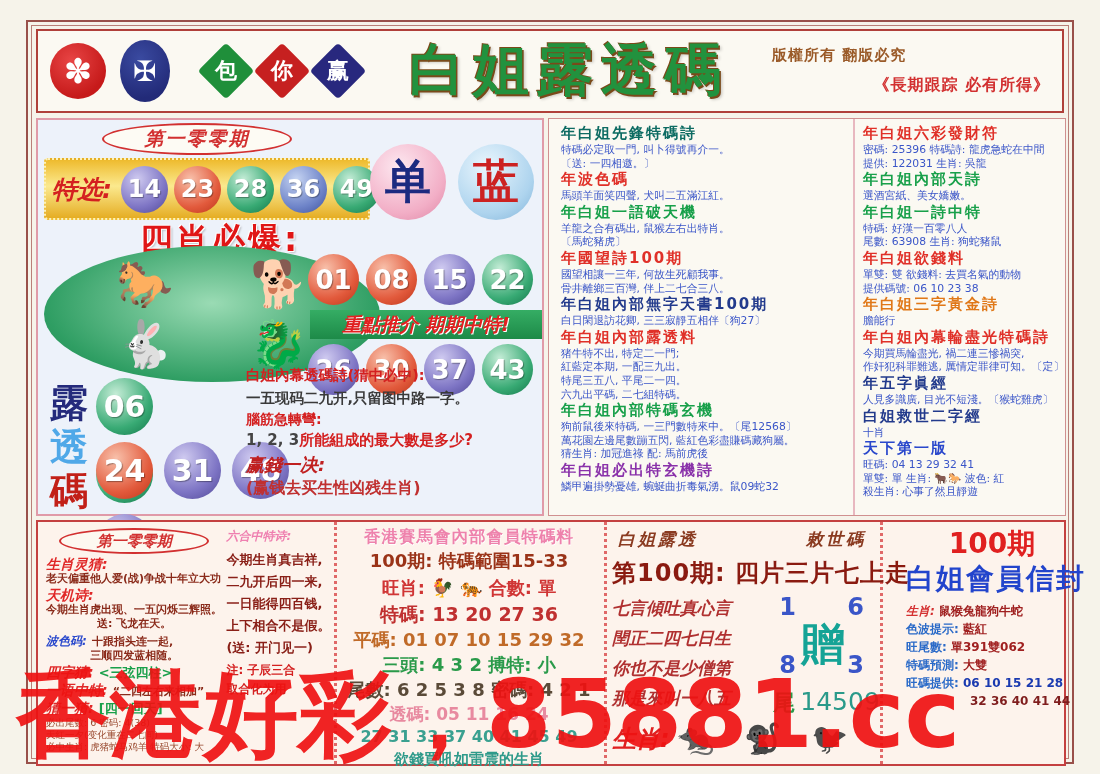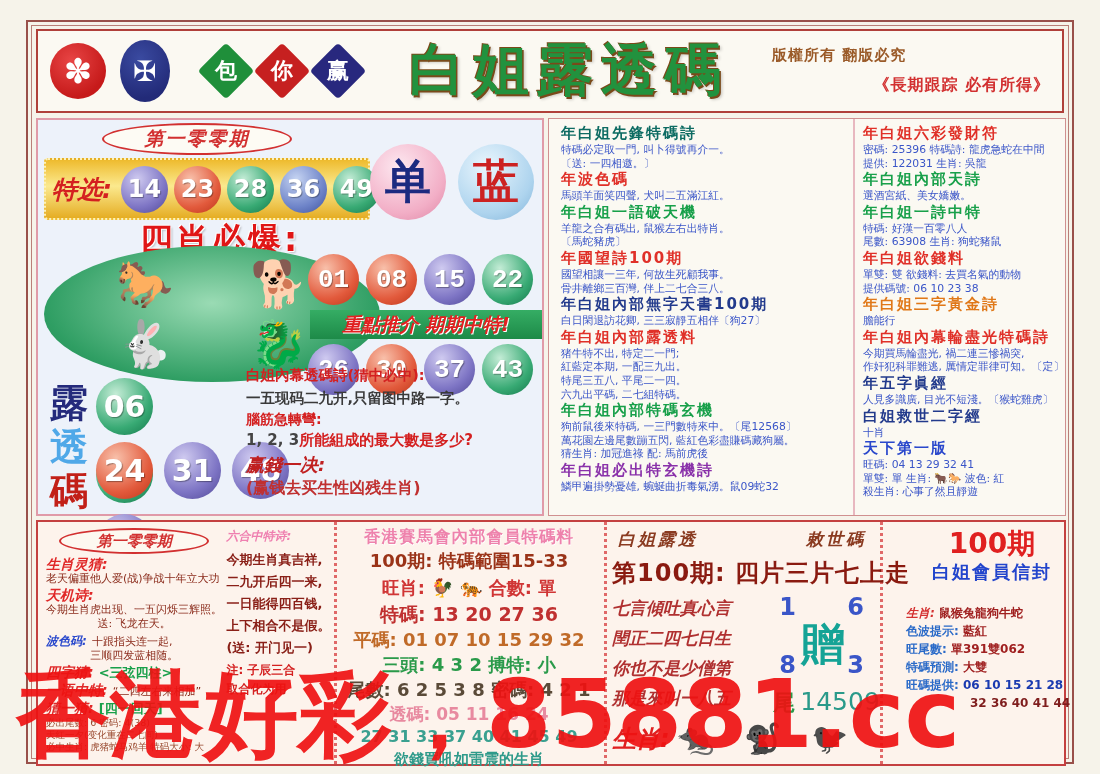--- a/index.html
+++ b/index.html
@@ -34,21 +34,21 @@
   .b-green  { background:radial-gradient(circle at 35% 28%, #c4ecd6, #38aa74 62%, #127448); }
   .b-blue   { background:radial-gradient(circle at 35% 28%, #c6d4f2, #6d83c8 62%, #3c4f9a); }
   .gold-banner .ball { width:47px; height:47px; font-size:24px; margin:0 3px; flex:0 0 auto; }
   .big-ball { position:absolute; width:76px; height:76px; border-radius:50%; display:flex; align-items:center; justify-content:center; font-weight:900; font-size:46px; }
   .dan-ball { left:332px; top:24px; background:radial-gradient(circle at 38% 30%, #fde8f0, #f2aec6 65%, #dd84a4); color:#1c2a80; }
   .lan-ball { left:420px; top:24px; background:radial-gradient(circle at 38% 30%, #eaf6fd, #aed4ee 65%, #7fb2d8); color:#cc2222; }
   .sixiao-label { position:absolute; left:102px; top:98px; font-size:33px; font-weight:900; color:#e01616; letter-spacing:3px; text-shadow:1px 1px 0 #fff,-1px -1px 0 #fff,2px 2px 2px rgba(0,0,0,.2); }
   .green-ellipse { position:absolute; left:6px; top:126px; width:336px; height:136px; border-radius:50%; background:radial-gradient(ellipse at 50% 42%, #9adbb4, #2f9e63 70%, #1d7f4b); display:grid; grid-template-columns:1fr 1fr; align-items:center; justify-items:center; padding:8px 34px; }
   .animal { font-size:46px; line-height:1; }
   .mid-ball-row { position:absolute; display:flex; gap:7px; }
-  .mid-ball-row .ball { width:51px; height:51px; font-size:26px;font-family:Liberation Mono, monospace; }
+  .mid-ball-row .ball { width:51px; height:51px; font-size:26px; }
   .row1 { left:270px; top:134px; }
   .row2 { left:270px; top:224px; }
   .green-banner { position:absolute; left:272px; top:190px; width:232px; height:29px; background:linear-gradient(180deg,#35ad64,#1d8a48); display:flex; align-items:center; justify-content:center; color:#e32020; font-weight:900; font-size:19px; font-style:italic; white-space:nowrap; text-shadow:1px 1px 0 #fff; }
   .lutou-col { position:absolute; left:12px; top:262px; display:flex; flex-direction:column; gap:2px; font-weight:900; font-size:38px; line-height:42px; }
   .lutou-col .c0 { color:#242a7c; } .lutou-col .c1 { color:#4fa8e8; } .lutou-col .c2 { color:#c22018; }
   .lutou-row { position:absolute; display:flex; gap:11px; }
   .lutou-row .ball { width:57px; height:57px; font-size:30px; }
   .lutou-r1 { left:58px; top:258px;flex-direction:column; }
   .lutou-r2 { left:58px; top:322px; }
   .poem-block { position:absolute; left:208px; top:246px; width:296px; }
@@ -75,21 +75,21 @@
   .bottom-box { position:absolute; left:36px; top:520px; width:1030px; height:246px; background:#fdf3ec; border:2px solid #c44040; }
   .bsep { position:absolute; top:0; width:0; height:100%; border-left:3px dotted #e06868; }
   .sep1{left:296px;} .sep2{left:566px;} .sep3{left:842px;}
   .panel { position:absolute; top:0; height:100%; padding:4px 8px; }
   .panel1 { left:0; width:296px; display:flex; }
   .p1-left { width:63%; }
   .p1-right { width:37%; padding-left:4px; }
   .p1-oval { width:150px; height:26px; border:2px solid #d23030; border-radius:50%; color:#d23030; font-weight:bold; font-style:italic; font-size:15px; display:flex; align-items:center; justify-content:center; margin:2px auto 2px; background:#fdf8f0; }
   .p1-lab { color:#e02828; font-weight:900; font-style:italic; font-size:14px; display:inline; }
   .p1-lab-blue { color:#2a48cc; font-weight:900; font-style:italic; font-size:12px; display:inline; }
-  .p1-txt { color:#8a2a1a; font-size:11px; font-weight:normal; line-height:14px; }
+  .p1-txt { color:#8a2a1a; font-size:11px; font-weight:bold; line-height:14px; }
   .p1-txt-c { text-align:center; }
   .p1-green { color:#18a04a; font-weight:bold; font-size:13px; display:inline; }
   .p1-row { line-height:16px; margin-top:1px; white-space:nowrap; }
   .p1-tiny { font-size:9.5px; color:#9a4a30; line-height:12px; white-space:nowrap; }
   .p1-rhead { color:#ef7fb0; font-weight:900; font-size:12px; font-style:italic; margin:2px 0 4px; }
   .p1-rline { color:#8a2018; font-weight:bold; font-size:13px; line-height:22px; white-space:nowrap; }
   .p1-note { color:#d42020; font-weight:900; font-size:12px; line-height:15px; margin-top:4px; }
   .panel2 { left:296px; width:270px; text-align:center; }
   .p2-head { color:#ee82ac; font-weight:900; font-size:16.5px; letter-spacing:1px; white-space:nowrap; text-shadow:.5px .5px 0 #fff; }
   .p2-row { font-weight:900; white-space:nowrap; }
@@ -113,21 +113,21 @@
   .n-tl{left:6px;top:0;} .n-tr{left:74px;top:0;} .n-bl{left:6px;top:58px;} .n-br{left:74px;top:58px;}
   .p3-gift { position:absolute; left:28px; top:22px; color:#15a396; font-weight:900; font-size:44px; }
   .p3-tail { position:absolute; left:0px; top:94px; white-space:nowrap; }
   .p3-tail .lab { color:#2a9a4a; font-weight:900; font-size:22px; }
   .p3-tail .val { color:#2a9a8a; font-weight:400; font-size:25px; }
   .p3-sx { margin-top:8px; display:flex; align-items:center; gap:8px; }
   .p3-sx-label { color:#e02020; font-weight:900; font-size:24px; font-style:italic; }
   .p3-sx-animals { font-size:30px; letter-spacing:10px; filter:grayscale(1) brightness(.5); }
   .panel4 { left:860px; width:188px; }
   .p4-issue { text-align:center; color:#e02020; font-weight:900; font-size:28px; line-height:32px; margin-top:2px; }
-  .p4-title { text-align:center; color:#2244cc; font-weight:900; font-size:18px; letter-spacing:2px; white-space:nowrap; margin-bottom:20px; }
+  .p4-title { text-align:center; color:#2244cc; font-weight:900; font-size:28px; letter-spacing:2px; white-space:nowrap; margin-bottom:4px; }
   .p4-row { font-size:12px; font-weight:bold; line-height:18px; white-space:nowrap; }
   .p4-lr { color:#d43030; font-style:italic; } .p4-lb { color:#2a6ac8; }
   .p4-vr { color:#a02020; } .p4-vb { color:#1a3ab0; }
   .p4-cont { padding-left:64px; color:#7f1d1d; font-weight:bold; font-size:12px; line-height:18px; }
 
   
   .watermark { position:absolute; left:16px; top:652px; font-size:94px; font-weight:900; color:#ef1212; opacity:.92; letter-spacing:0px; white-space:nowrap; z-index:40; font-family:"DejaVu Sans",sans-serif; }
 </style>
 </head>
 <body>

